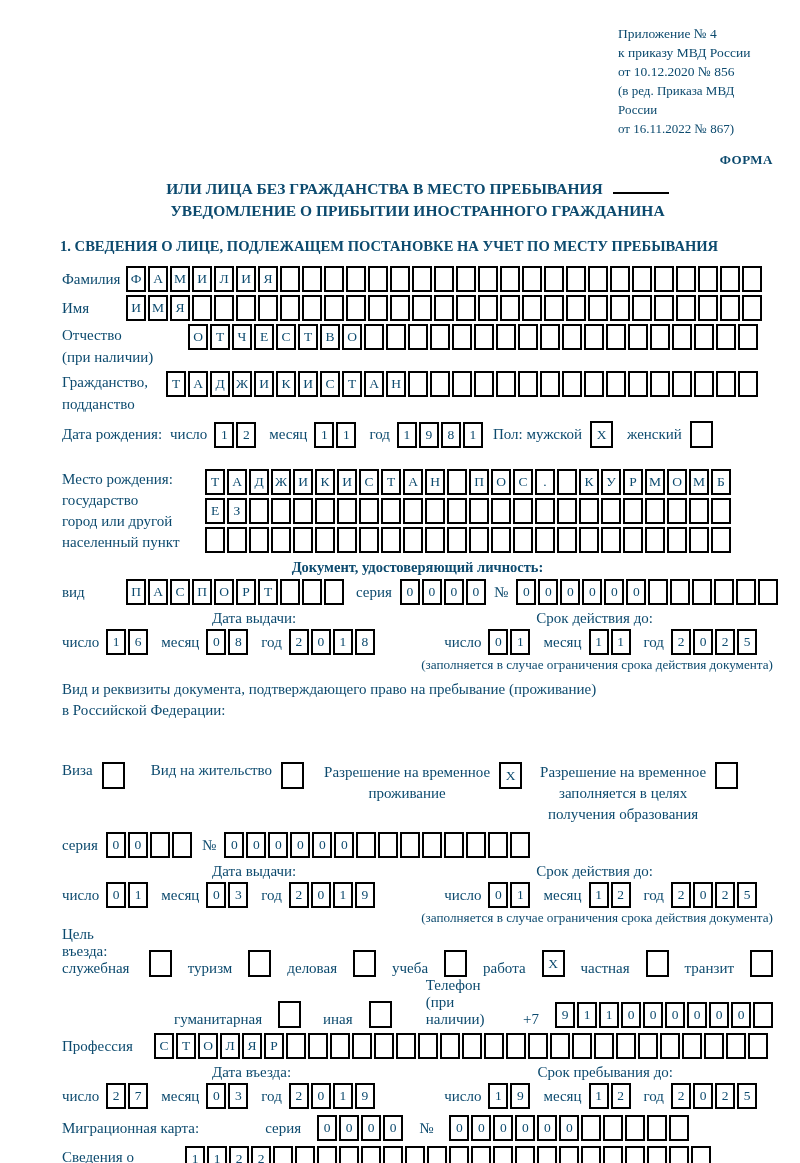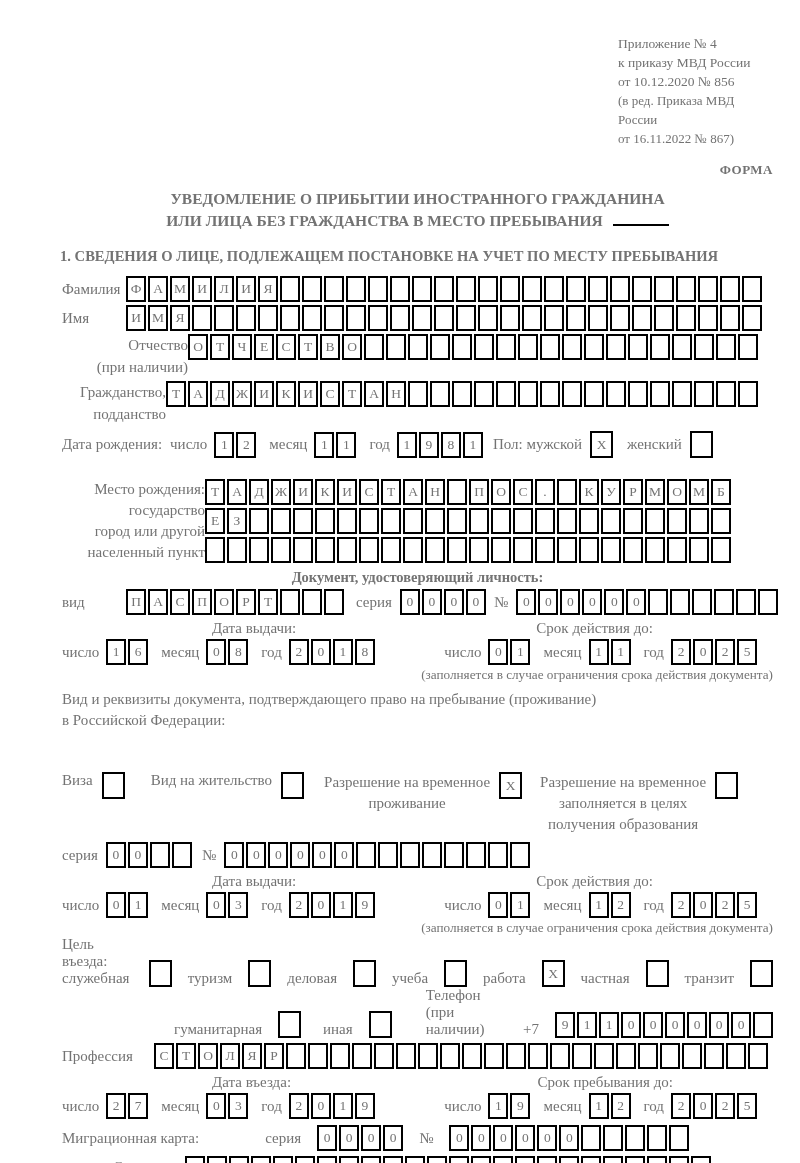--- a/index.html
+++ b/index.html
@@ -1,37 +1,37 @@
 <!DOCTYPE html>
 <html><head>
 <meta charset="utf-8">
 <style>
   html,body{margin:0;padding:0;background:#fff;}
   .page{
     width:800px;height:1163px;box-sizing:border-box;position:relative;
-    background:#fff;color:#737373;
+    background:#fff;color:#0c4a6e;
     font-family:"Liberation Serif","DejaVu Serif",serif;
-    font-size:15px;padding:34px 27px 10px 62px;overflow:hidden;
+    font-size:15px;padding:24px 27px 10px 62px;overflow:hidden;
   }
   .hdr{margin-left:556px;font-size:13.5px;line-height:19px;}
   .hdr .sub{font-size:13px;}
   .forma{text-align:right;font-weight:bold;font-size:13px;margin-top:14px;letter-spacing:.5px;}
   .title{text-align:center;font-weight:bold;font-size:15.5px;line-height:22px;margin-top:10px;}
   .uline{display:inline-block;width:56px;border-bottom:2px solid #000;margin-left:10px;vertical-align:baseline;}
   .sec{font-weight:bold;font-size:14.6px;margin-top:16px;margin-left:-2px;font-family:Liberation Serif, serif;}
   .row{display:flex;align-items:center;margin-top:3px;}
   .boxes{display:inline-flex;gap:2px;flex:none;}
   .box{
     display:inline-block;width:20px;height:26px;border:2px solid #000;box-sizing:border-box;
     text-align:center;line-height:22px;font-size:13.5px;background:#fff;flex:none;
   }
   .cb .box{width:23px;height:27px;line-height:23px;}
   .lbl{flex:none;margin-right:8px;}
   .w64{width:64px;margin-right:0;}
-  .lblcol{flex:none;line-height:22px;text-align:right;}
+  .lblcol{flex:none;line-height:22px;}
   .topalign{align-items:flex-start;}
   .boxcol .boxes{margin-bottom:3px;}
   .dochead{font-weight:bold;text-align:center;font-size:14.5px;margin-top:3px;}
   .dg{display:inline-flex;align-items:center;gap:5px;}
   .dg .dlab{margin-right:2px;}
   .dg .dlab:not(:first-child){margin-left:8px;}
   .dhead{display:flex;margin-top:5px;font-size:15px;}
   .dhead .h1{margin-left:150px;}
   .dhead .h2{margin-left:auto;margin-right:120px;}
   .daterow{display:flex;align-items:center;margin-top:2px;}
@@ -56,22 +56,22 @@
     <div>Приложение № 4</div>
     <div>к приказу МВД России</div>
     <div>от 10.12.2020 № 856</div>
     <div class="sub">(в ред. Приказа МВД России</div>
     <div class="sub">от 16.11.2022 № 867)</div>
   </div>
 
   <div class="forma">ФОРМА</div>
 
   <div class="title">
+    <div><span>ИЛИ ЛИЦА БЕЗ ГРАЖДАНСТВА В МЕСТО ПРЕБЫВАНИЯ</span><span class="uline"></span></div>
     <div>УВЕДОМЛЕНИЕ О ПРИБЫТИИ ИНОСТРАННОГО ГРАЖДАНИНА</div>
-    <div><span>ИЛИ ЛИЦА БЕЗ ГРАЖДАНСТВА В МЕСТО ПРЕБЫВАНИЯ</span><span class="uline"></span></div>
   </div>
 
   <div class="sec">1. СВЕДЕНИЯ О ЛИЦЕ, ПОДЛЕЖАЩЕМ ПОСТАНОВКЕ НА УЧЕТ ПО МЕСТУ ПРЕБЫВАНИЯ</div>
 
   <div class="row" style="margin-top:11px;">
     <span class="lbl w64">Фамилия</span>
     <span class="boxes">
         <span class="box">Ф</span>
         <span class="box">А</span>
         <span class="box">М</span>

